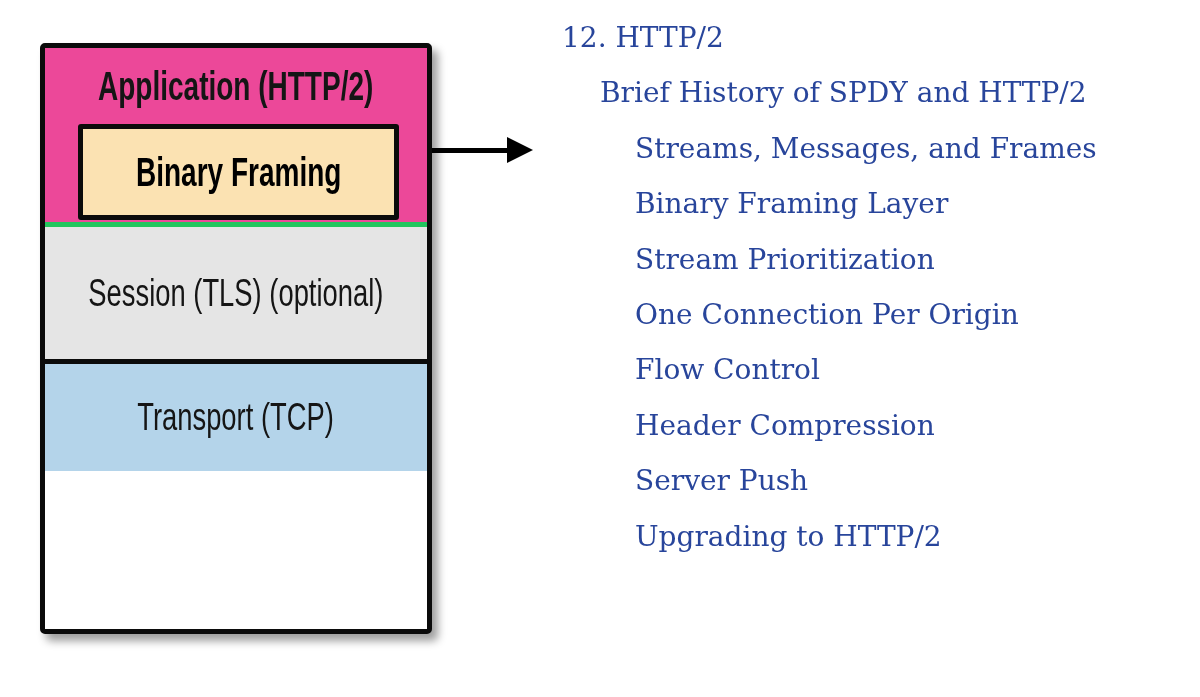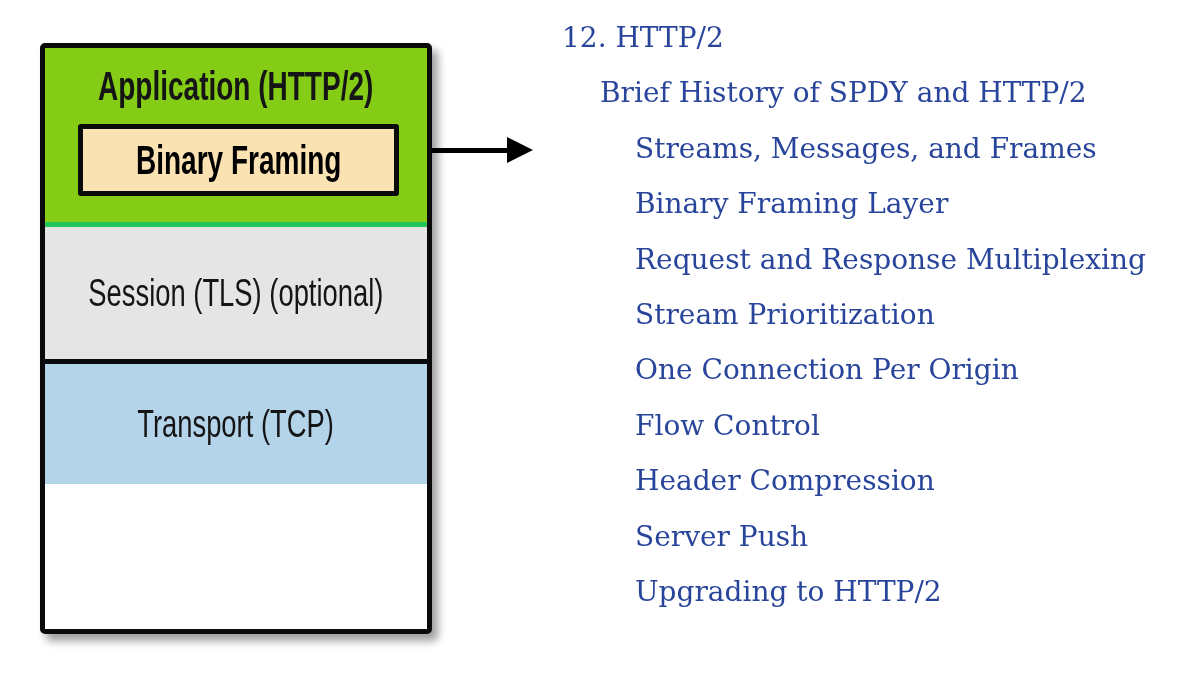--- a/index.html
+++ b/index.html
@@ -11,34 +11,34 @@
   
   .stack{
     position:absolute;left:40px;top:43px;width:392px;height:591px;
     box-sizing:border-box;border:5px solid #0b0b0b;border-radius:5px;
     box-shadow:6px 7px 9px rgba(0,0,0,0.38);
     display:flex;flex-direction:column;background:#fff;
   }
   .layer{box-sizing:border-box;position:relative;}
   .layer-app{height:174px;}
   .layer-session{height:137px;border-top:5px solid #22c55e;}
-  .layer-transport{height:125px;border-top:5px solid #0b0b0b;}
+  .layer-transport{height:112px;border-top:5px solid #0b0b0b;}
   .layer-network{flex:1;border-top:5px solid #0b0b0b;}
   .layer-label{
     position:absolute;left:0;right:0;display:flex;align-items:center;justify-content:center;
     color:#151515;white-space:nowrap;
   }
   .condense-bold{display:inline-block;transform:scaleX(0.70);transform-origin:50% 50%;
     font-weight:bold;font-size:40px;letter-spacing:0px;}
   .condense-reg{display:inline-block;transform:scaleX(0.72);transform-origin:50% 50%;
     font-weight:normal;font-size:38px;}
   .app-label-zone{top:0;height:76px;}
   .full-label-zone{top:0;bottom:0;}
   .bf-box{
-    position:absolute;left:33px;top:76px;width:321px;height:72px;
+    position:absolute;left:33px;top:76px;width:321px;height:96px;
     box-sizing:border-box;border:5px solid #0b0b0b;border-radius:3px;
     display:flex;align-items:center;justify-content:center;
   }
 
   
   .arrow{position:absolute;left:432px;top:136px;width:100px;height:29px;}
   .arrow .shaft{position:absolute;left:0;top:12px;width:77px;height:5px;background:#000;}
   .arrow .head{
     position:absolute;left:75px;top:1px;width:0;height:0;
     border-left:26px solid #000;border-top:13.5px solid transparent;border-bottom:13.5px solid transparent;
@@ -53,21 +53,21 @@
   .toc-item{cursor:pointer;}
   .lvl1{padding-left:0;}
   .lvl2{padding-left:38px;}
   .lvl3{padding-left:73px;}
 </style>
 </head>
 <body>
 
 <div class="stack">
 
-  <div class="layer layer-app" style="background-color: #84cc16;">
+  <div class="layer layer-app" style="background-color: #ec4899;">
     <div class="layer-label app-label-zone">
       <span class="condense-bold">Application (HTTP/2)</span>
     </div>
     <div class="bf-box" style="background-color: rgb(251, 226, 178);">
       <span class="condense-bold">Binary Framing</span>
     </div>
   </div>
 
   <div class="layer layer-session" style="background-color: rgb(229, 229, 229);">
     <div class="layer-label full-label-zone">
@@ -87,20 +87,19 @@
 <div class="arrow">
   <div class="shaft"></div>
   <div class="head"></div>
 </div>
 
 <div class="toc" style="color: rgb(40, 69, 155);">
   <div class="toc-item lvl1">12. HTTP/2</div>
   <div class="toc-item lvl2">Brief History of SPDY and HTTP/2</div>
   <div class="toc-item lvl3">Streams, Messages, and Frames</div>
   <div class="toc-item lvl3">Binary Framing Layer</div>
-  <div class="toc-item lvl3">Request and Response Multiplexing</div>
   <div class="toc-item lvl3">Stream Prioritization</div>
   <div class="toc-item lvl3">One Connection Per Origin</div>
   <div class="toc-item lvl3">Flow Control</div>
   <div class="toc-item lvl3">Header Compression</div>
   <div class="toc-item lvl3">Server Push</div>
   <div class="toc-item lvl3">Upgrading to HTTP/2</div>
 </div>
 
 </body></html>

